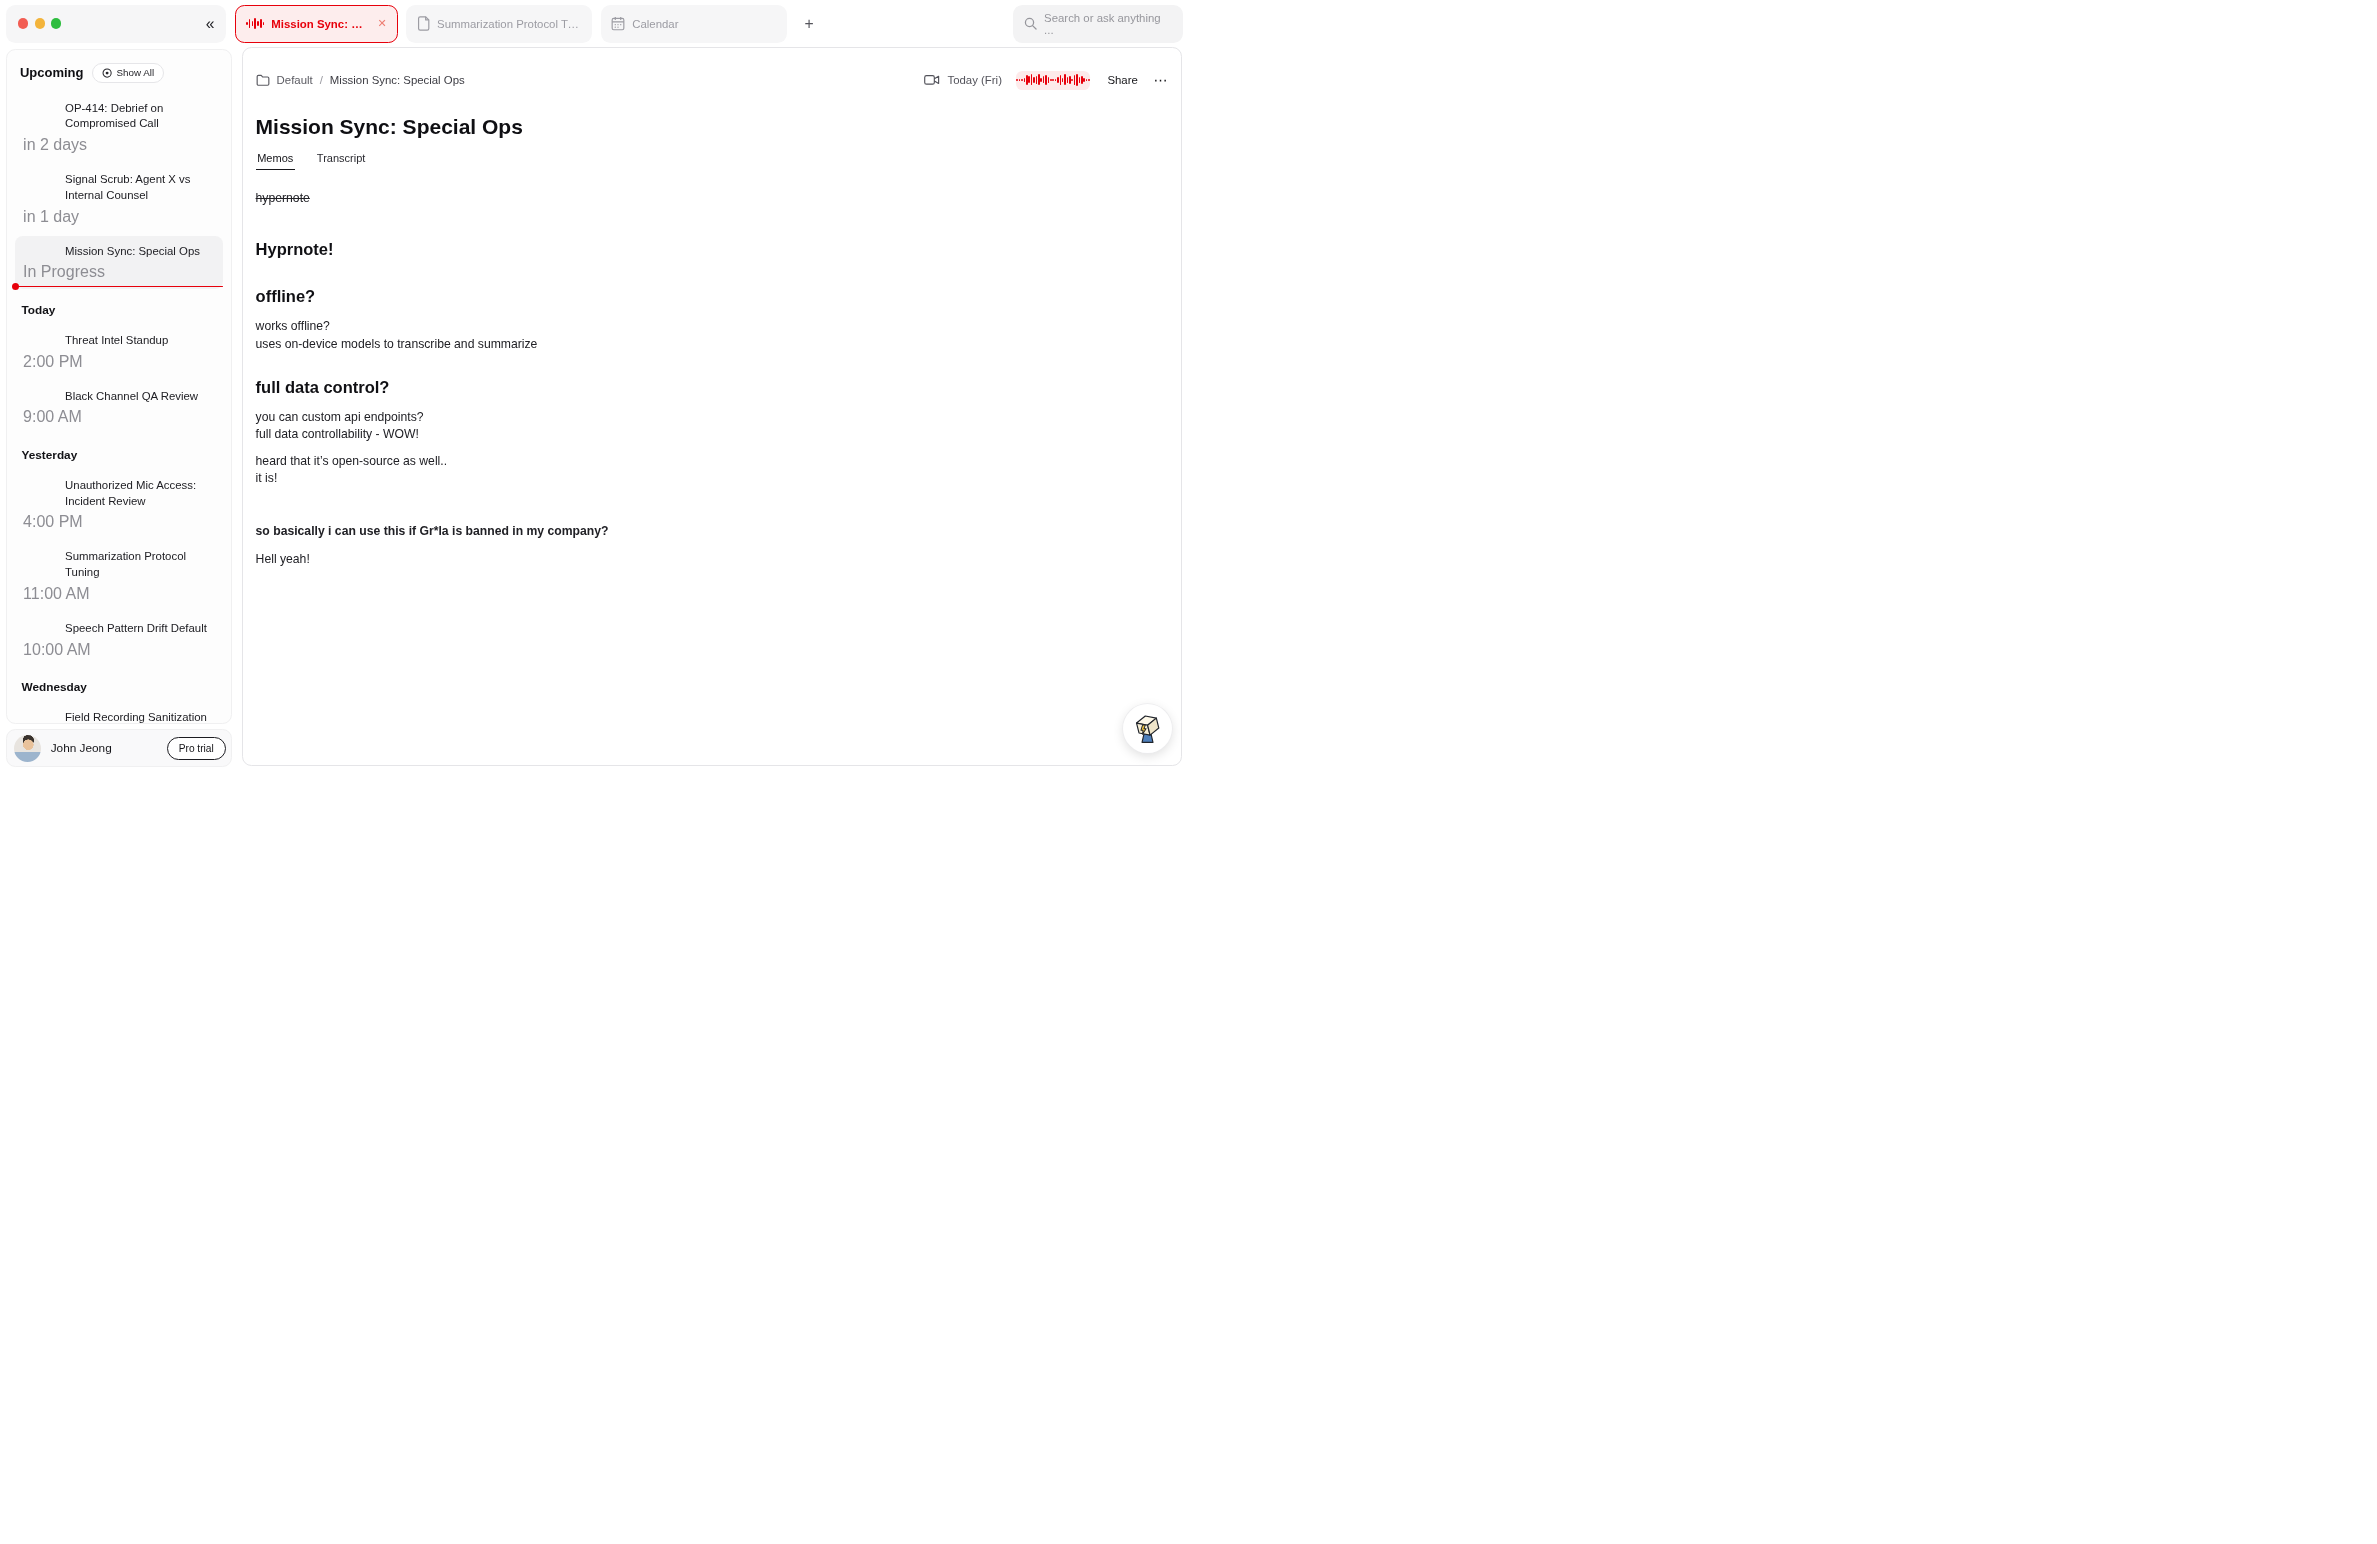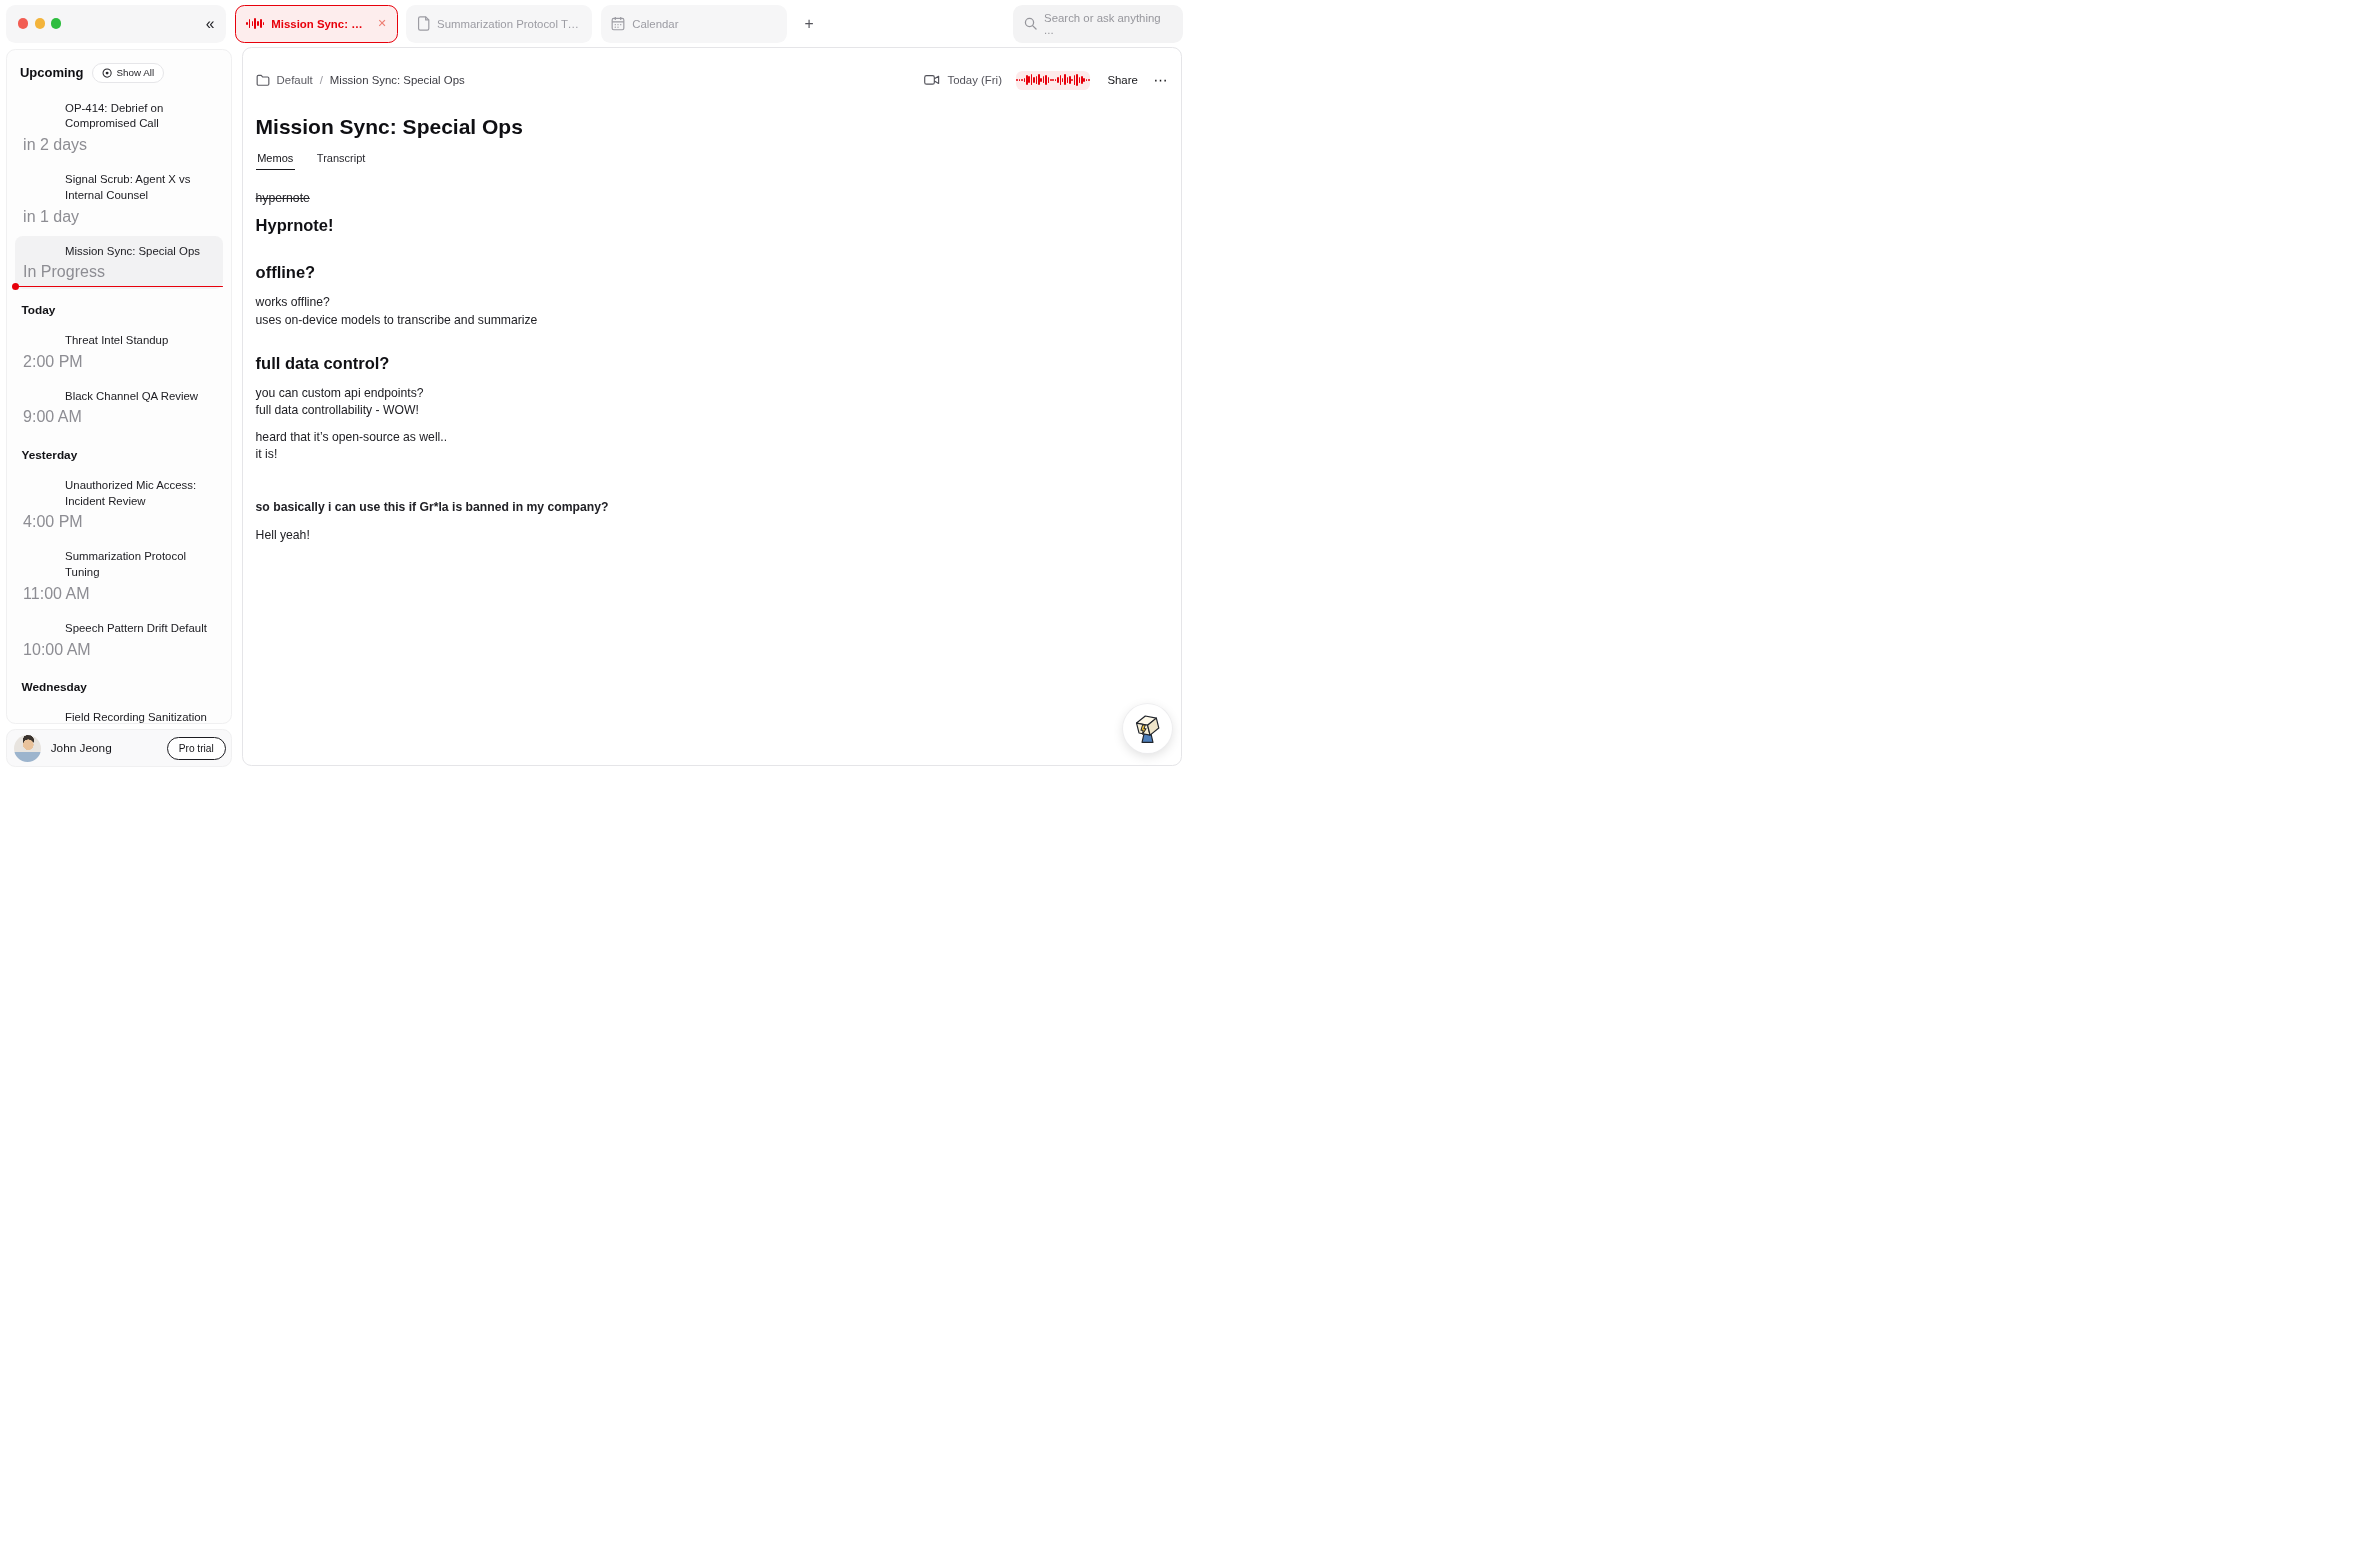--- a/index.html
+++ b/index.html
@@ -84,21 +84,21 @@
   .more-btn { margin-left:7.9px; font-size:14px; color:#141418; letter-spacing:0.8px; }
 
   .note-title { font-size:21px; font-weight:700; color:#0f0f13; margin:23.6px 0 0; }
   .note-tabs { display:flex; gap:20.4px; margin-top:13.4px; font-size:11px; color:#2a2a30; }
   .note-tab { padding:0 1.6px 5.5px; }
   .note-tab.active { font-weight:500; color:#121216; border-bottom:1.6px solid #17171b; }
 
   .note-body { margin-top:19.7px; font-size:12.2px; color:#212126; line-height:17.3px; max-width:598px; }
   .nb-strike { text-decoration:line-through; }
   .nb-h2 { font-size:16.5px; font-weight:700; color:#101014; line-height:22px; }
-  .nb-h2.first { margin-top:7px; }
+  .nb-h2.first { margin-top:31px; }
   .nb-h2.gap { margin-top:25px; }
   .nb-h2.mid { margin-top:23px; }
   .nb-p { margin-top:11px; }
   .nb-p.tight { margin-top:9.4px; }
   .nb-p.bigq { margin-top:35px; font-weight:700; }
 
   .mascot-btn { position:absolute; right:17.3px; bottom:19px; width:49px; height:49px;
                 border-radius:50%; background:#fff;
                 box-shadow:0 0 0 0.8px #ececee, 0 3.1px 11px rgba(0,0,0,.13);
                 display:flex; align-items:center; justify-content:center; }

